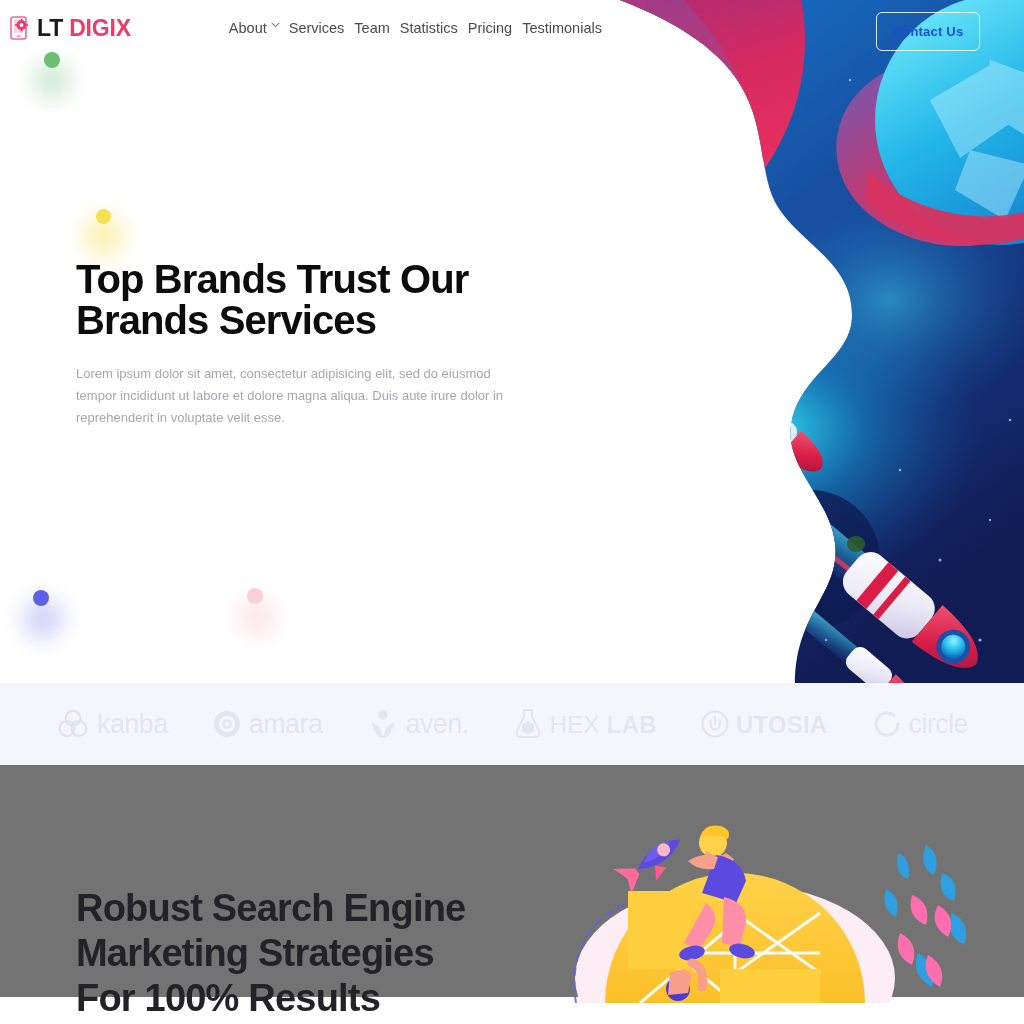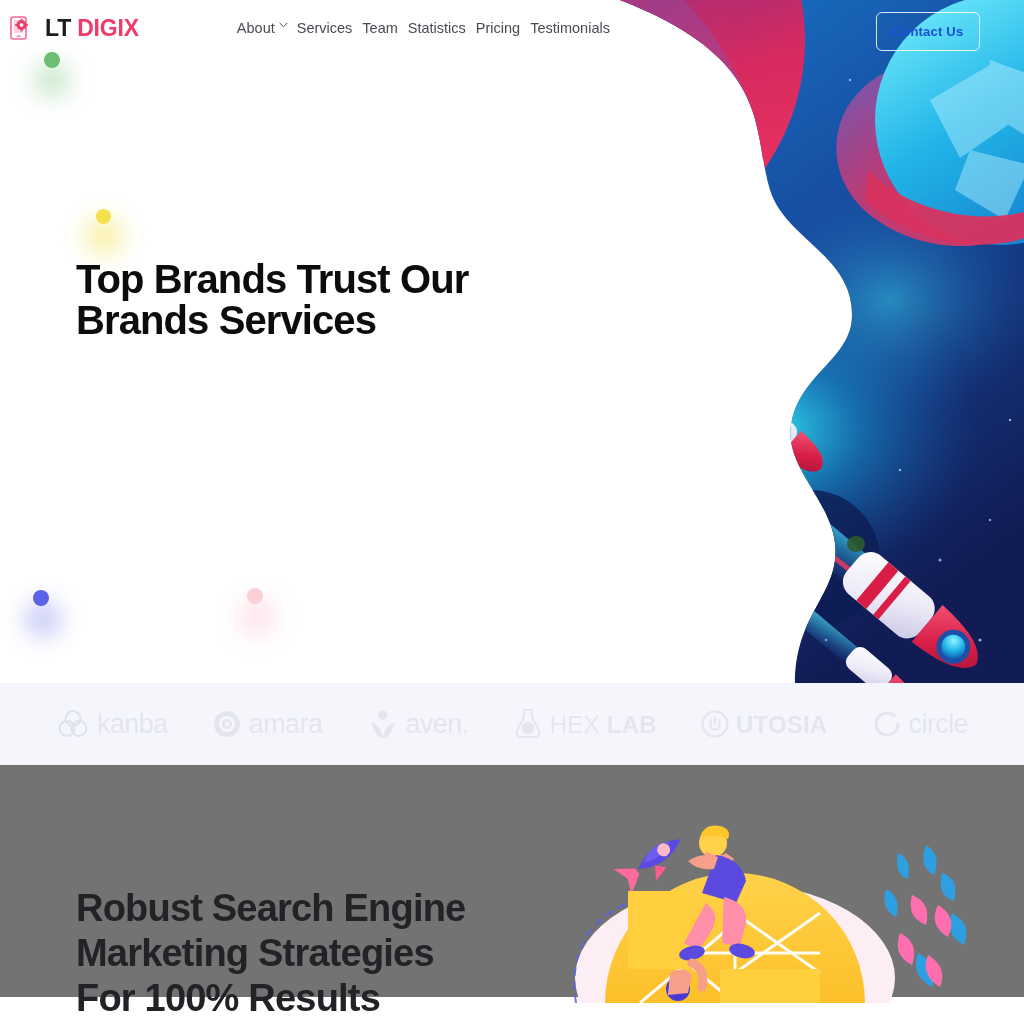--- a/index.html
+++ b/index.html
@@ -17,21 +17,21 @@
     width:554px; height:684px;
     overflow:hidden;
   }
   .hero-art svg { display:block; width:554px; height:684px; }
 
   
   .header {
     position:absolute; top:0; left:0; width:1024px; height:56px;
     display:flex; align-items:center; z-index:40;
   }
-  .logo { display:flex; align-items:center; gap:13px; margin-left:10px; }
+  .logo { display:flex; align-items:center; gap:5px; margin-left:10px; }
   .logo-icon { width:22px; height:24px; flex:0 0 auto; }
   .logo-text {
     font-size:23px; font-weight:bold; letter-spacing:-0.2px;
     font-family:"Liberation Sans", sans-serif; white-space:nowrap;
   }
   .logo-lt { color:#1c1c1c; }
   .logo-digix { color:#ee3b6a; }
 
   .nav { display:flex; align-items:center; gap:10px; margin-left:98px; }
   .nav-item {
@@ -316,20 +316,21 @@
     </nav>
 
     <div class="contact-btn">Contact Us</div>
   </div>
 
   <div class="hero-text">
     <h1 class="hero-title">
       <span>Top Brands Trust Our</span><br>
       <span>Brands Services</span>
     </h1>
+    <p class="hero-para">Lorem ipsum dolor sit amet, consectetur adipisicing elit, sed do eiusmod tempor incididunt ut labore et dolore magna aliqua. Duis aute irure dolor in reprehenderit in voluptate velit esse.</p>
   </div>
 
   <div class="brand-strip">
 
     <div class="brand">
       <svg class="brand-mark" width="34" height="34" viewBox="0 0 34 34">
         <circle cx="17" cy="11.5" r="7.4" fill="none" stroke="#e0e1ee" stroke-width="2"></circle>
         <circle cx="11" cy="21.5" r="7.4" fill="none" stroke="#e0e1ee" stroke-width="2"></circle>
         <circle cx="23" cy="21.5" r="7.4" fill="none" stroke="#e0e1ee" stroke-width="2"></circle>
       </svg>

